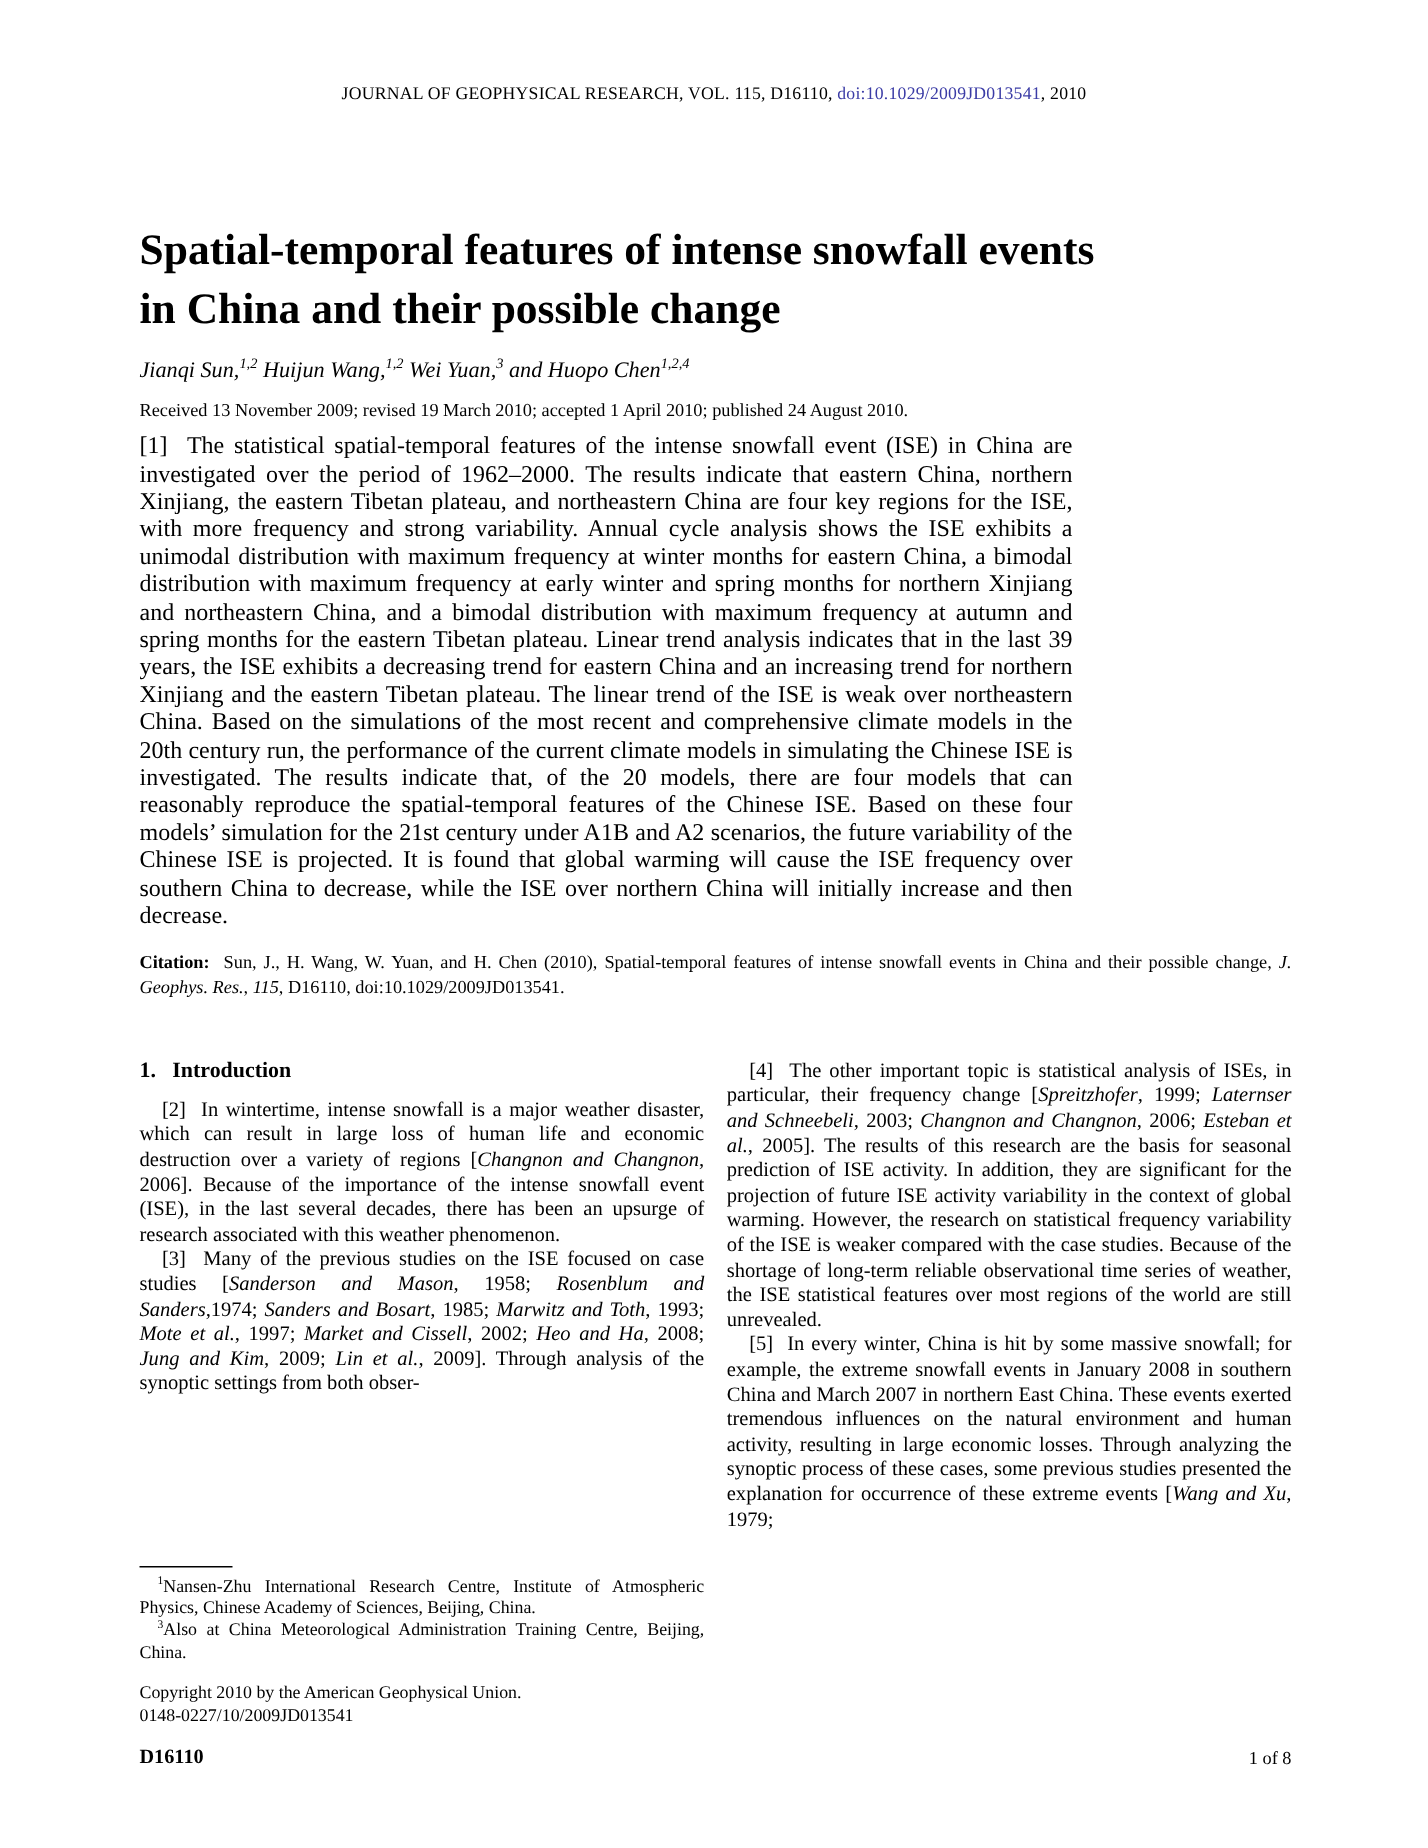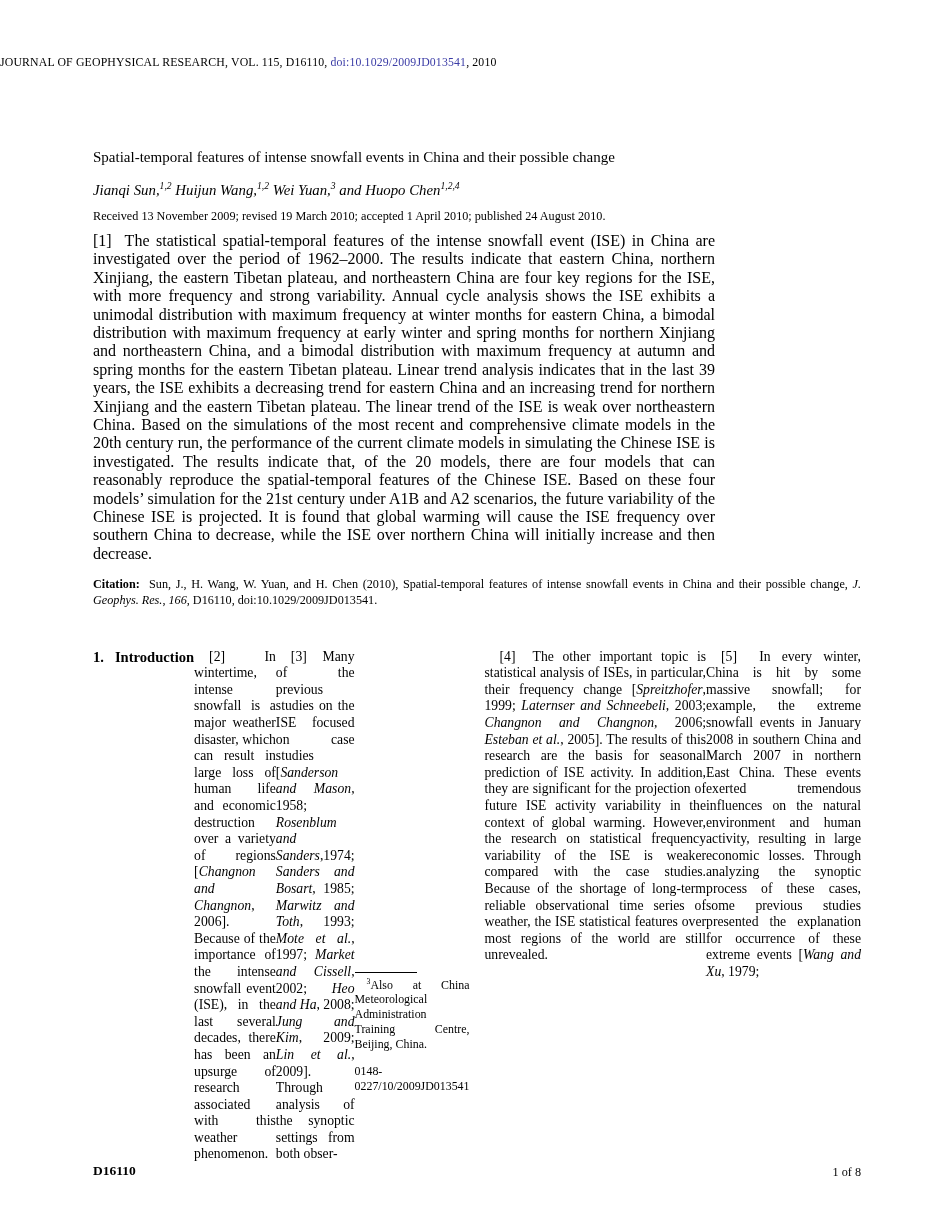--- a/index.html
+++ b/index.html
@@ -8,43 +8,43 @@
     width:952px; height:1232px; position:relative;
     font-family:"Liberation Serif", serif; color:#000;
     overflow:hidden;
   }
   .it { font-style:italic; }
   .bf { font-weight:bold; }
   sup { font-size:0.65em; line-height:0; vertical-align:super; }
 
   .journal-header {
     position:absolute; top:55px; left:0; width:100%;
-    text-align:left; font-size:11.8px; letter-spacing:0.15px;
+    text-align:center; font-size:11.8px; letter-spacing:0.15px;
   }
   .doi-link { color:#3b3ca6; text-decoration:none; cursor:pointer; }
 
   .content { position:absolute; top:148px; left:93px; width:768px; }
 
   .paper-title {
-    font-size:15px; font-weight:normal; line-height:1.33;
+    font-size:29px; font-weight:bold; line-height:1.33;
     width:648px; margin-bottom:14px;
   }
   .authors { font-size:14.8px; margin-bottom:10px;font-style:italic; }
   .received { font-size:12.2px; margin-bottom:8px; }
   .abstract {
     width:622px; font-size:16px; line-height:18.4px;
     text-align:justify; margin-bottom:13px;
   }
   .citation {
     font-size:12.2px; line-height:16.2px;
     text-align:justify; margin-bottom:40px;
   }
 
   .columns { display:flex; gap:15px; height:445px; }
-  .col { flex:1; display:flex; flex-direction:row; min-width:0; }
+  .col { flex:1; display:flex; flex-direction:column; min-width:0; }
 
   .section-heading { font-size:14.6px; font-weight:bold; margin-bottom:9px; }
   .body-p { font-size:13.7px; line-height:16.6px; text-align:justify; }
   .p-indent { text-indent:15px; }
 
   .footnote-block { margin-top:auto; }
   .fn-rule { width:62px; border-top:1px solid #000; margin-bottom:5px; }
   .footnote { font-size:11.9px; line-height:14.7px; text-align:justify; text-indent:12px; }
   .copyright { margin-top:13px; font-size:11.9px; line-height:14.7px; }
 
@@ -62,33 +62,35 @@
 <div class="content">
 
   <div class="paper-title">Spatial-temporal features of intense snowfall events in China and their possible change</div>
 
   <div class="authors"><span>Jianqi Sun,</span><sup>1,2</sup><span> Huijun Wang,</span><sup>1,2</sup><span> Wei Yuan,</span><sup>3</sup><span> and Huopo Chen</span><sup>1,2,4</sup></div>
 
   <div class="received">Received 13 November 2009; revised 19 March 2010; accepted 1 April 2010; published 24 August 2010.</div>
 
   <div class="abstract">[1]&nbsp;&nbsp;The statistical spatial-temporal features of the intense snowfall event (ISE) in China are investigated over the period of 1962–2000. The results indicate that eastern China, northern Xinjiang, the eastern Tibetan plateau, and northeastern China are four key regions for the ISE, with more frequency and strong variability. Annual cycle analysis shows the ISE exhibits a unimodal distribution with maximum frequency at winter months for eastern China, a bimodal distribution with maximum frequency at early winter and spring months for northern Xinjiang and northeastern China, and a bimodal distribution with maximum frequency at autumn and spring months for the eastern Tibetan plateau. Linear trend analysis indicates that in the last 39 years, the ISE exhibits a decreasing trend for eastern China and an increasing trend for northern Xinjiang and the eastern Tibetan plateau. The linear trend of the ISE is weak over northeastern China. Based on the simulations of the most recent and comprehensive climate models in the 20th century run, the performance of the current climate models in simulating the Chinese ISE is investigated. The results indicate that, of the 20 models, there are four models that can reasonably reproduce the spatial-temporal features of the Chinese ISE. Based on these four models’ simulation for the 21st century under A1B and A2 scenarios, the future variability of the Chinese ISE is projected. It is found that global warming will cause the ISE frequency over southern China to decrease, while the ISE over northern China will initially increase and then decrease.</div>
 
-  <div class="citation"><span class="bf">Citation:</span><span>&nbsp;&nbsp;Sun, J., H. Wang, W. Yuan, and H. Chen (2010), Spatial-temporal features of intense snowfall events in China and their possible change, </span><span class="it">J. Geophys. Res.</span><span>, </span><span class="it">166</span><span>, D16110, doi:10.1029/2009JD013541.</span></div>
+  <div class="citation"><span class="bf">Citation:</span><span>&nbsp;&nbsp;Sun, J., H. Wang, W. Yuan, and H. Chen (2010), Spatial-temporal features of intense snowfall events in China and their possible change, </span><span class="it">J. Geophys. Res.</span><span>, </span><span class="it">115</span><span>, D16110, doi:10.1029/2009JD013541.</span></div>
 
   <div class="columns">
 
     <div class="col">
       <div class="section-heading">1.&nbsp;&nbsp;&nbsp;Introduction</div>
       <div class="body-p p-indent"><span>[2]&nbsp;&nbsp;In wintertime, intense snowfall is a major weather disaster, which can result in large loss of human life and economic destruction over a variety of regions [</span><span class="it">Changnon and Changnon</span><span>, 2006]. Because of the importance of the intense snowfall event (ISE), in the last several decades, there has been an upsurge of research associated with this weather phenomenon.</span></div>
       <div class="body-p p-indent"><span>[3]&nbsp;&nbsp;Many of the previous studies on the ISE focused on case studies [</span><span class="it">Sanderson and Mason</span><span>, 1958; </span><span class="it">Rosenblum and Sanders</span><span>,1974; </span><span class="it">Sanders and Bosart</span><span>, 1985; </span><span class="it">Marwitz and Toth</span><span>, 1993; </span><span class="it">Mote et al.</span><span>, 1997; </span><span class="it">Market and Cissell</span><span>, 2002; </span><span class="it">Heo and Ha</span><span>, 2008; </span><span class="it">Jung and Kim</span><span>, 2009; </span><span class="it">Lin et al.</span><span>, 2009]. Through analysis of the synoptic settings from both obser-</span></div>
 
       <div class="footnote-block">
         <div class="fn-rule"></div>
+        <div class="footnote"><sup>1</sup><span>Nansen-Zhu International Research Centre, Institute of Atmospheric Physics, Chinese Academy of Sciences, Beijing, China.</span></div>
         <div class="footnote"><sup>3</sup><span>Also at China Meteorological Administration Training Centre, Beijing, China.</span></div>
         <div class="copyright">
+          <div>Copyright 2010 by the American Geophysical Union.</div>
           <div>0148-0227/10/2009JD013541</div>
         </div>
       </div>
     </div>
 
     <div class="col">
       <div class="body-p p-indent"><span>[4]&nbsp;&nbsp;The other important topic is statistical analysis of ISEs, in particular, their frequency change [</span><span class="it">Spreitzhofer</span><span>, 1999; </span><span class="it">Laternser and Schneebeli</span><span>, 2003; </span><span class="it">Changnon and Changnon</span><span>, 2006; </span><span class="it">Esteban et al.</span><span>, 2005]. The results of this research are the basis for seasonal prediction of ISE activity. In addition, they are significant for the projection of future ISE activity variability in the context of global warming. However, the research on statistical frequency variability of the ISE is weaker compared with the case studies. Because of the shortage of long-term reliable observational time series of weather, the ISE statistical features over most regions of the world are still unrevealed.</span></div>
       <div class="body-p p-indent"><span>[5]&nbsp;&nbsp;In every winter, China is hit by some massive snowfall; for example, the extreme snowfall events in January 2008 in southern China and March 2007 in northern East China. These events exerted tremendous influences on the natural environment and human activity, resulting in large economic losses. Through analyzing the synoptic process of these cases, some previous studies presented the explanation for occurrence of these extreme events [</span><span class="it">Wang and Xu</span><span>, 1979;</span></div>
     </div>
 

